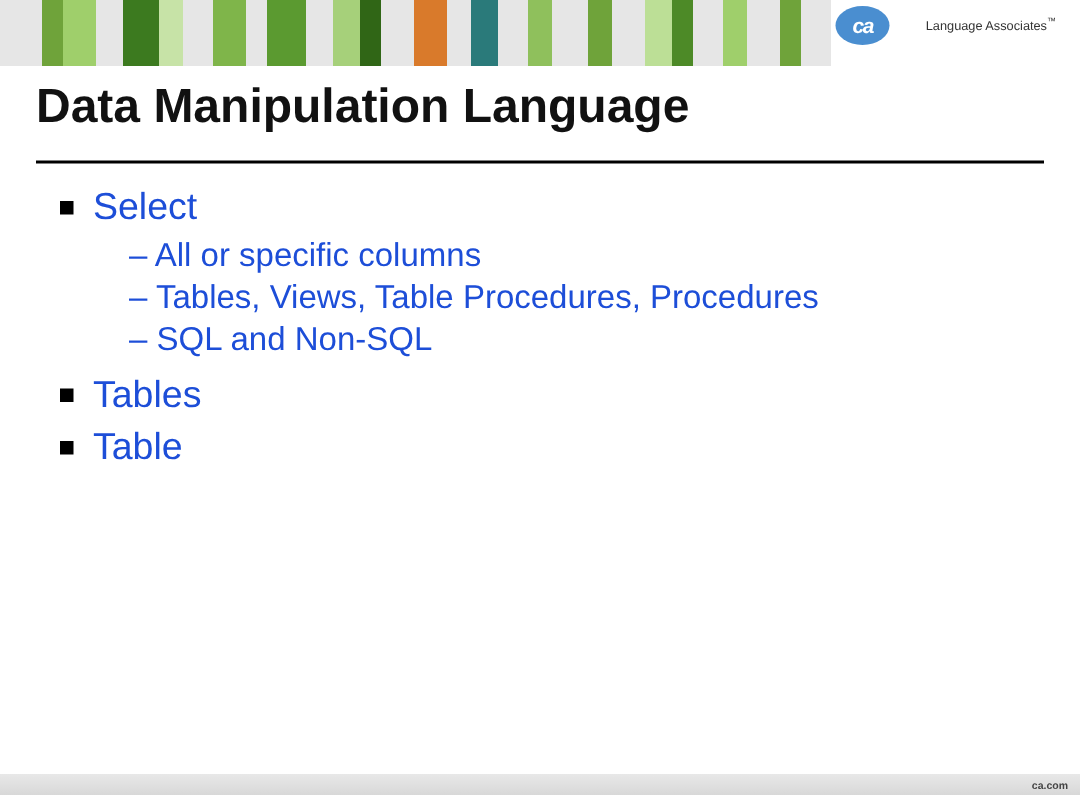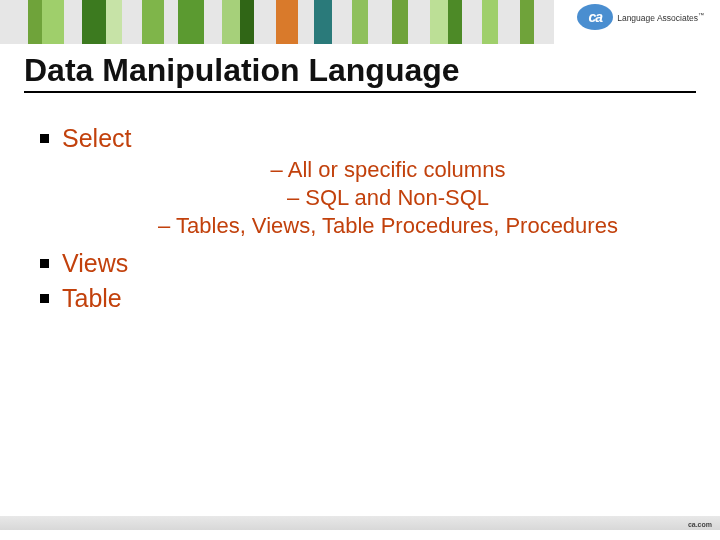--- a/index.html
+++ b/index.html
@@ -4,35 +4,35 @@
 <style>
   * { margin: 0; padding: 0; box-sizing: border-box; }
   html, body { width: 720px; height: 540px; font-family: Arial, Helvetica, sans-serif; background: #fff; overflow: hidden; }
   .slide { width: 720px; height: 540px; position: relative; }
 
   
   .mosaic { position: absolute; top: 0; left: 0; width: 720px; height: 44px; display: flex; }
   .cell { height: 44px; }
 
   
-  .logo-wrap { position: absolute; top: 4px; right: 16px; display: flex; align-items: center; }
+  .logo-wrap { position: absolute; top: 4px; right: 16px; display: flex; align-items: center; gap: 20px; }
   .logo-oval { width: 36px; height: 26px; background: #4a8ed0; border-radius: 50%; display: flex; align-items: center; justify-content: center; margin-right: 4px; }
   .logo-oval span { color: #fff; font-weight: bold; font-size: 14px; font-style: italic; letter-spacing: -1px; }
   .logo-text { font-size: 8.5px; color: #333; line-height: 1; }
   .logo-tm { font-size: 6px; vertical-align: super; }
 
   
-  .title { position: absolute; top: 52px; left: 24px; right: 24px; font-size: 32px; color: #111; border-bottom: 2px solid #000; padding-bottom: 2px; }
+  .title { position: absolute; top: 52px; left: 24px; right: 24px; font-size: 32px; color: #111; border-bottom: 2px solid #000; padding-bottom: 18px; }
 
   
-  .body { position: absolute; top: 118px; left: 40px; right: 30px; color: #c2410c; }
+  .body { position: absolute; top: 118px; left: 40px; right: 30px; color: #1d4ed8; }
   .lvl1 { font-size: 25px; margin: 6px 0 4px 0; padding-left: 22px; position: relative; }
   .lvl1 .sq { position: absolute; left: 0; top: 10px; width: 9px; height: 9px; background: #000; }
   .sublist { margin: 2px 0 10px 46px; }
-  .lvl2 { font-size: 22px; margin: 2px 0; padding-left: 0; text-align: center; }
+  .lvl2 { font-size: 22px; margin: 2px 0; padding-left: 0; }
   .lvl2::before { content: "– "; }
 
   
   .footer { position: absolute; bottom: 10px; left: 0; width: 720px; height: 14px; background: linear-gradient(#e8e8e8,#d8d8d8); }
   .footer-label { position: absolute; right: 8px; bottom: 12px; font-size: 7px; font-weight: bold; color: #444; }
 </style>
 </head>
 <body>
 
 <div class="slide">
@@ -79,22 +79,22 @@
       <span>Language Associates</span><span class="logo-tm">™</span>
     </div>
   </div>
 
   <h1 class="title">Data Manipulation Language</h1>
 
   <div class="body" id="body">
       <div class="lvl1"><span class="sq"></span><span>Select</span></div>
       <div class="sublist">
         <div class="lvl2">All or specific columns</div>
+        <div class="lvl2">Tables, Views, Table Procedures, Procedures</div>
         <div class="lvl2">SQL and Non-SQL</div>
-        <div class="lvl2">Tables, Views, Table Procedures, Procedures</div>
       </div>
-      <div class="lvl1"><span class="sq"></span><span>Views</span></div>
+      <div class="lvl1"><span class="sq"></span><span>Tables</span></div>
       <div class="lvl1"><span class="sq"></span><span>Table</span></div>
     </div>
 
   <div class="footer"></div>
   <div class="footer-label">ca.com</div>
 </div>
 
 </body></html>

